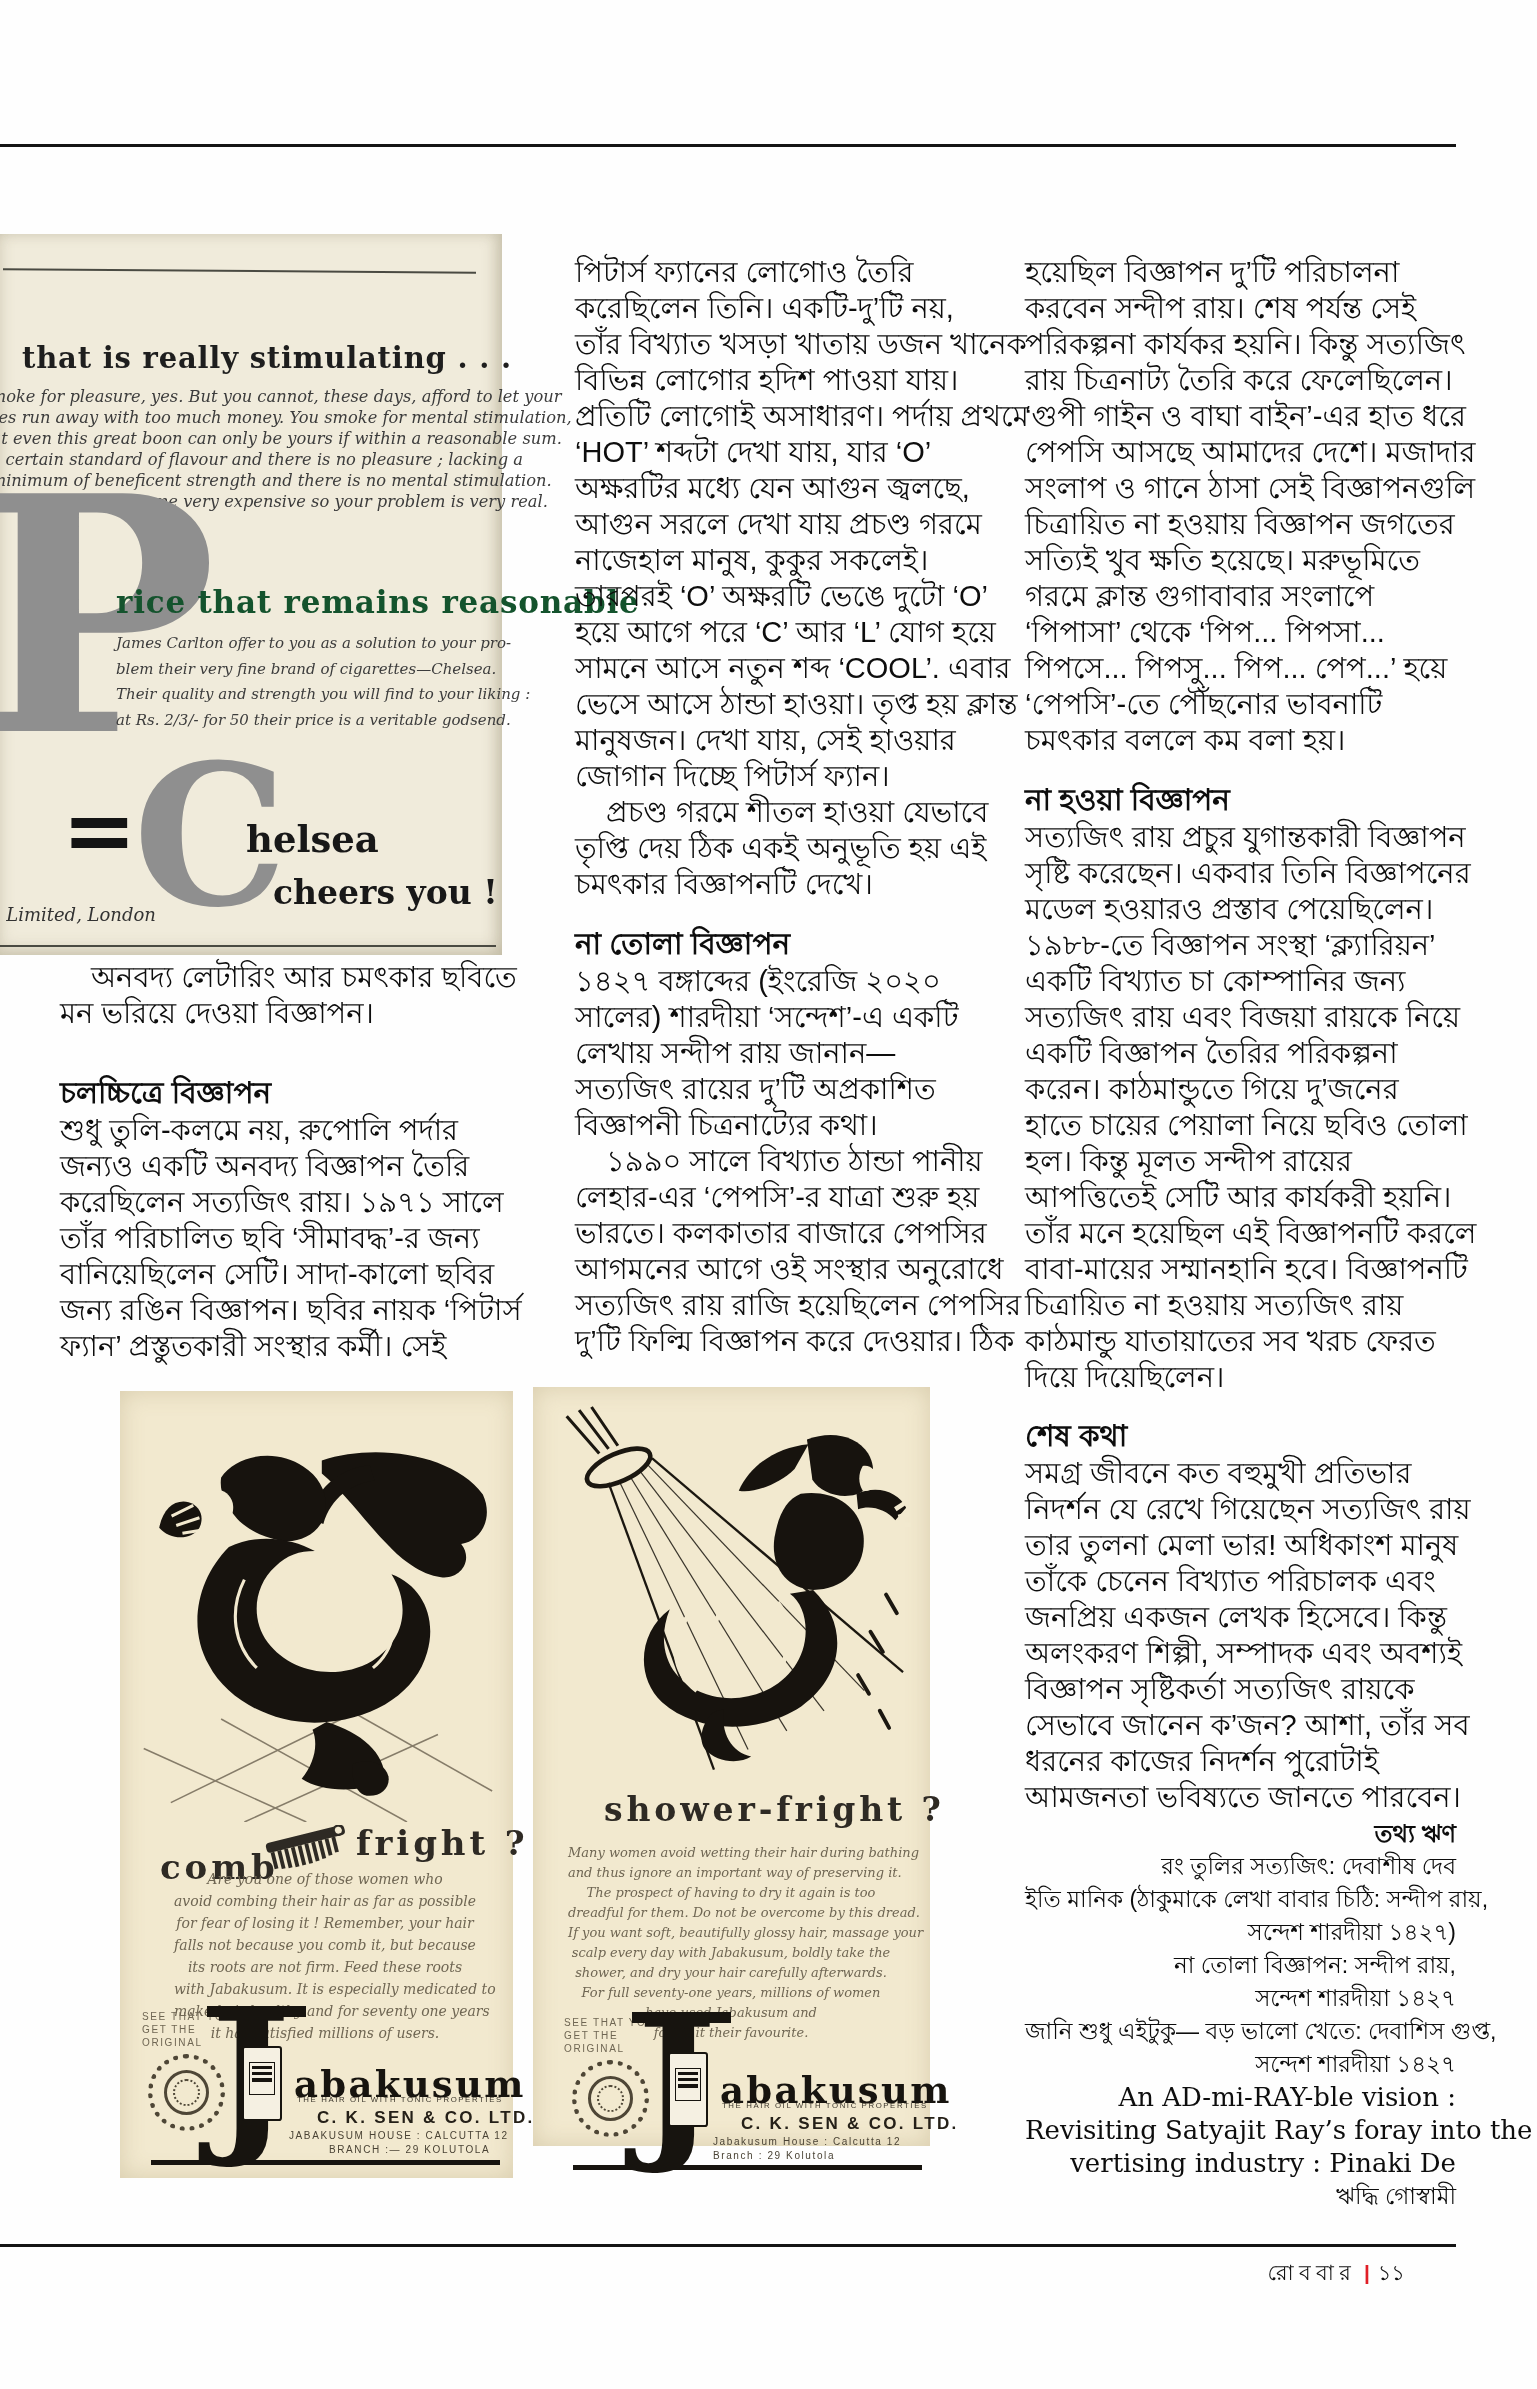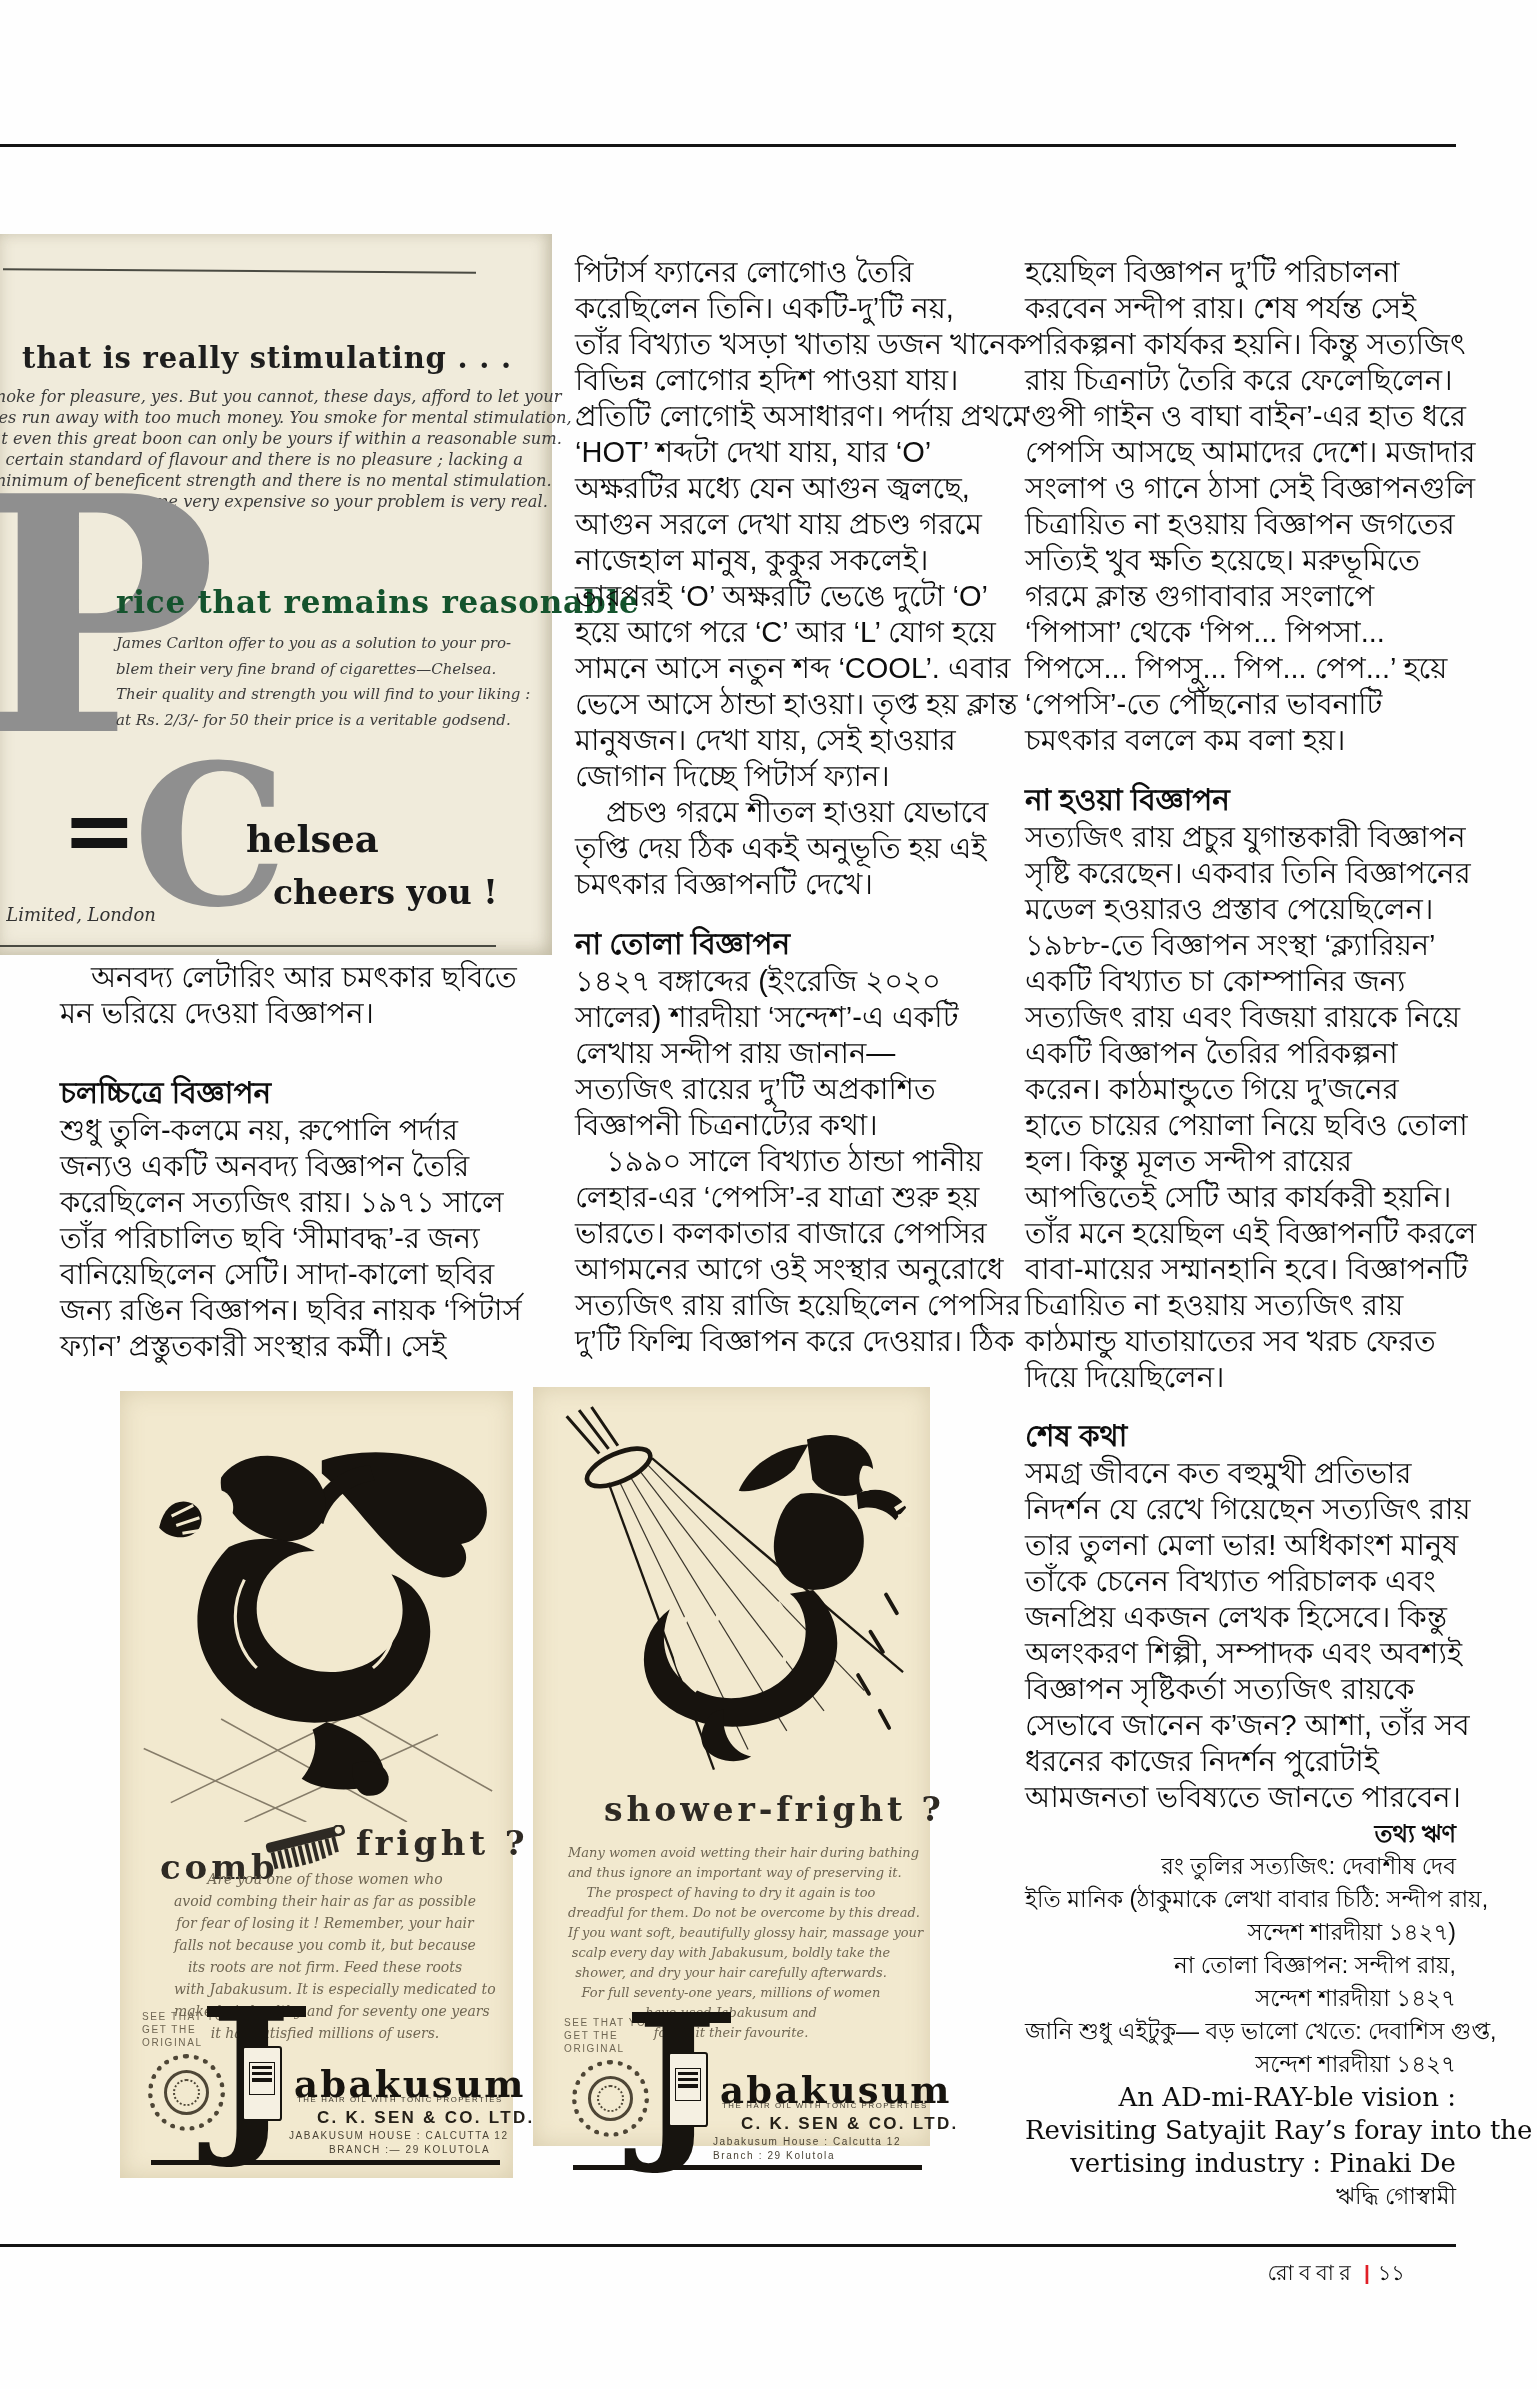--- a/index.html
+++ b/index.html
@@ -13,21 +13,21 @@
   .bn-col .gap{height:20px;}
   .bn-col .indent{text-indent:31px;}
   .bn-col .credit{text-align:right;font-size:23px;line-height:33px;}
   .bn-col .credit.head{font-size:24px;}
   .bn-col .credit.eng{font-family:"DejaVu Serif","Liberation Serif",serif;font-size:26px;}
   
   .footer{position:absolute;top:2257px;right:133px;font-size:21px;color:#111;}
   .footer .mag{letter-spacing:5.4px;}
   .footer .div{color:#e01e26;font-weight:bold;margin:0 7.8px;}
   
-  .chelsea{position:absolute;left:0;top:234px;width:552px;height:721px;background:#f0ebdb;
+  .chelsea{position:absolute;left:0;top:234px;width:502px;height:721px;background:#f0ebdb;
            box-shadow:inset -6.2px 0 14px rgba(120,110,80,.25), inset 0 -7.8px 15.5px rgba(120,110,80,.18);}
   .chelsea .scanline{position:absolute;background:#4a4a42;height:2.3px;}
   .ch-serif{font-family:"DejaVu Serif","Liberation Serif",serif;}
   .ch-head-top{position:absolute;left:22px;top:107px;font-weight:bold;font-size:29px;letter-spacing:0.8px;color:#1e1e1e;white-space:nowrap;}
   .ch-top-para{position:absolute;left:-9.3px;top:152px;font-style:italic;font-size:16.3px;line-height:21px;color:#3c3c3c;}
   .ch-top-para .ln{white-space:nowrap;}
   .ch-bigp{position:absolute;left:-28px;top:256px;font-size:326px;line-height:.78;color:#8f8f8f;font-weight:bold;}
   .ch-price-head{position:absolute;left:116px;top:350px;font-weight:bold;font-size:31px;letter-spacing:0.8px;color:#14532d;white-space:nowrap;}
   .ch-price-para{position:absolute;left:116px;top:397px;font-style:italic;font-size:15px;line-height:25.6px;color:#3c3c3c;}
   .ch-price-para .ln{white-space:nowrap;}

